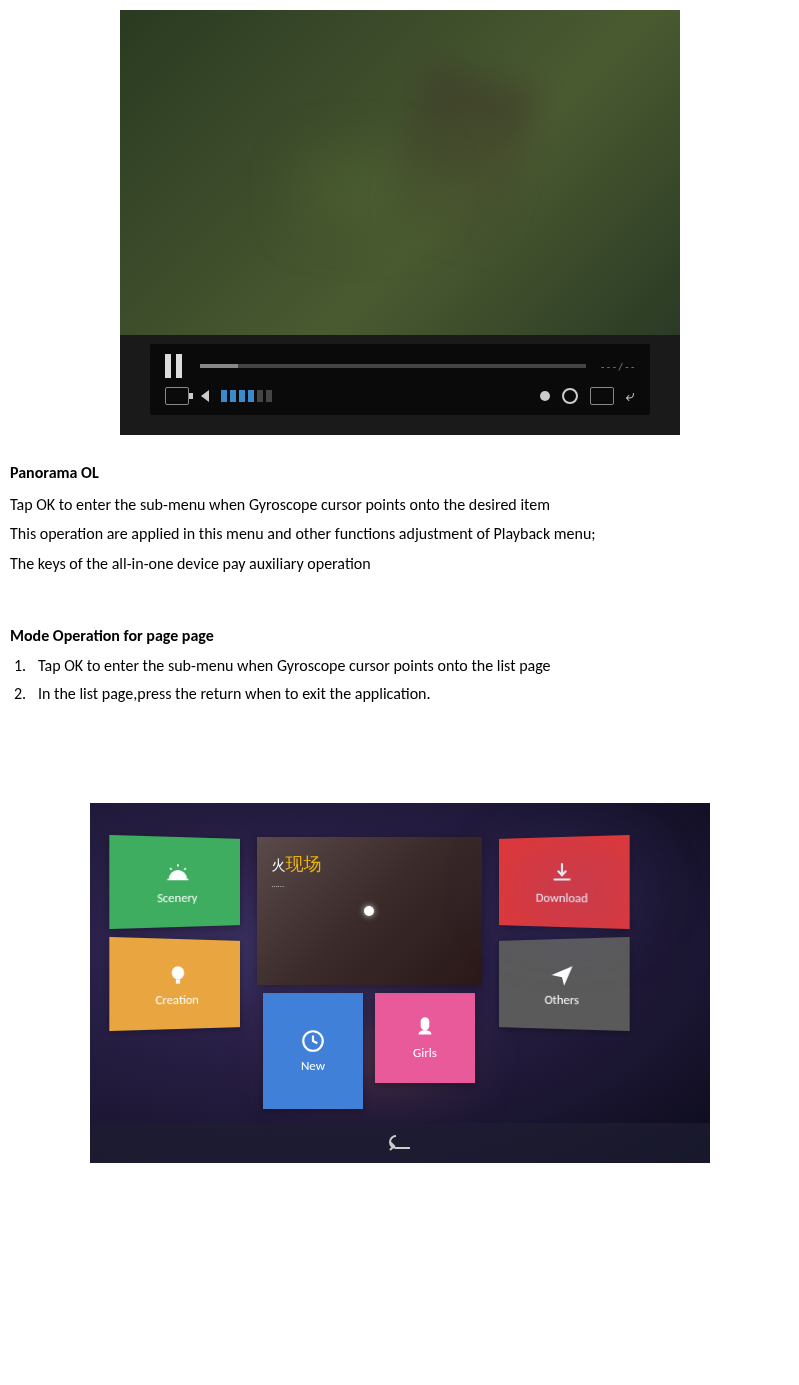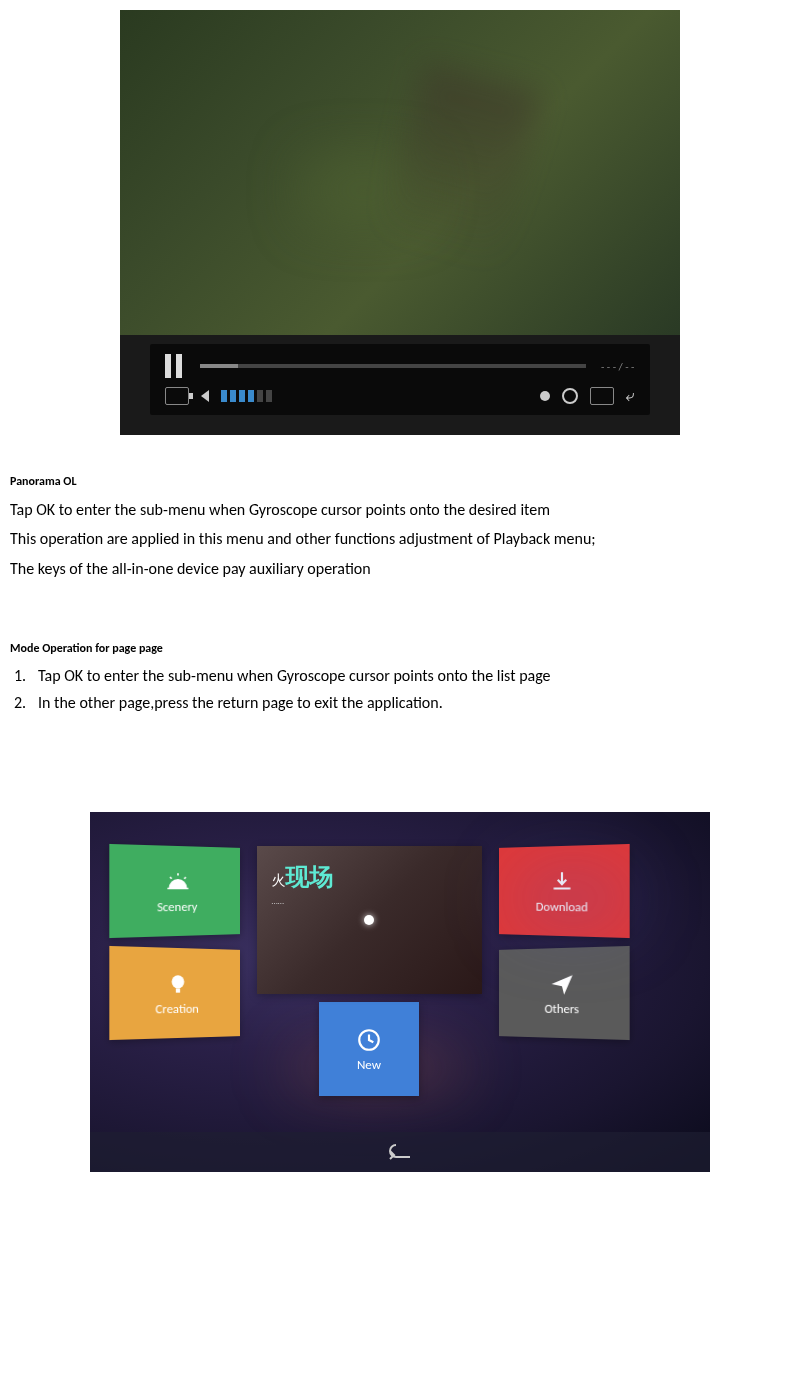--- a/index.html
+++ b/index.html
@@ -148,23 +148,23 @@
       border-radius: 50%;
     }
     .return-icon-small {
       color: #ccc;
       font-size: 16px;
     }
     .spacer { flex: 1; }
 
     .section-heading {
       font-weight: bold;
-      margin-top: 36px;
+      margin-top: 24px;
       margin-bottom: 2px;
-      font-size: 12px;
+      font-size: 16px;
       line-height: 1.8;
     }
     .body-text {
       font-size: 16px;
       line-height: 1.85;
     }
     .ordered-list {
       list-style: none;
       counter-reset: item;
     }
@@ -256,38 +256,38 @@
       position: absolute;
       inset: 0;
       background: linear-gradient(135deg, #5a4a4a 0%, #3a2a2a 50%, #2a1818 100%);
     }
     .tile-center-overlay {
       position: absolute;
       top: 15px;
       left: 15px;
       color: #fff;
     }
-    .red-text { color: #5eead4; font-weight: bold; font-size: 24px; }
+    .red-text { color: #eab308; font-weight: normal; font-size: 18px; }
     .white-text { font-size: 14px; }
     .sub-text { font-size: 9px; color: #ccc; margin-top: 2px; }
     .tile-download {
       width: 135px;
       height: 90px;
       background: #e03838;
       transform: perspective(400px) rotateY(-15deg);
     }
     .tile-others {
       width: 135px;
       height: 90px;
       background: #5a5a5a;
       transform: perspective(400px) rotateY(-15deg);
     }
     .tile-new {
       width: 100px;
-      height: 94px;
+      height: 116px;
       background: #4080d8;
     }
     .tile-girls {
       width: 100px;
       height: 90px;
       background: #e85a9a;
     }
     .left-col, .right-col {
       display: flex;
       flex-direction: column;
@@ -381,21 +381,21 @@
 
 <p class="section-heading">Panorama OL</p>
 <p class="body-text">Tap OK to enter the sub-menu when Gyroscope cursor points onto the desired item</p>
 <p class="body-text">This operation are applied in this menu and other functions adjustment of Playback menu;</p>
 <p class="body-text">The keys of the all-in-one device pay auxiliary operation</p>
 
 <br>
 <p class="section-heading">Mode Operation for page page</p>
 <ol class="ordered-list">
   <li>Tap OK to enter the sub-menu when Gyroscope cursor points onto the list page</li>
-  <li>In the other page,press the return page to exit the application.</li>
+  <li>In the list page,press the return when to exit the application.</li>
 </ol>
 
 <div class="gap-large"></div>
 
 <div class="image-container-2">
   <div class="home-page">
     <div class="tiles-container">
       <div class="tile-row">
         <div class="left-col">
           <div class="tile tile-scenery">
@@ -421,20 +421,26 @@
             </div>
             <div class="cursor-dot"></div>
           </div>
           <div class="bottom-row">
             <div class="tile tile-new">
               <svg class="clock-icon" viewBox="0 0 24 24">
                   <circle cx="12" cy="12" r="9" fill="none" stroke="#fff" stroke-width="2"></circle>
                   <path d="M12 7 v5 l4 2" stroke="#fff" stroke-width="2" fill="none"></path>
                 </svg>
               <span>New</span>
+            </div>
+            <div class="tile tile-girls">
+              <svg class="girl-icon" viewBox="0 0 24 24">
+                  <path d="M8 6 a4 4 0 0 1 8 0 v4 a4 4 0 0 1 -8 0 z M6 18 c0 -3 3 -4 6 -4 s6 1 6 4" fill="#fff"></path>
+                </svg>
+              <span>Girls</span>
             </div>
           </div>
         </div>
         <div class="right-col">
           <div class="tile tile-download">
             <svg class="download-icon" viewBox="0 0 24 24">
                 <path d="M12 3 v10 M8 10 l4 4 l4 -4 M4 18 h16" stroke="#fff" stroke-width="2" fill="none"></path>
               </svg>
             <span>Download</span>
           </div>

